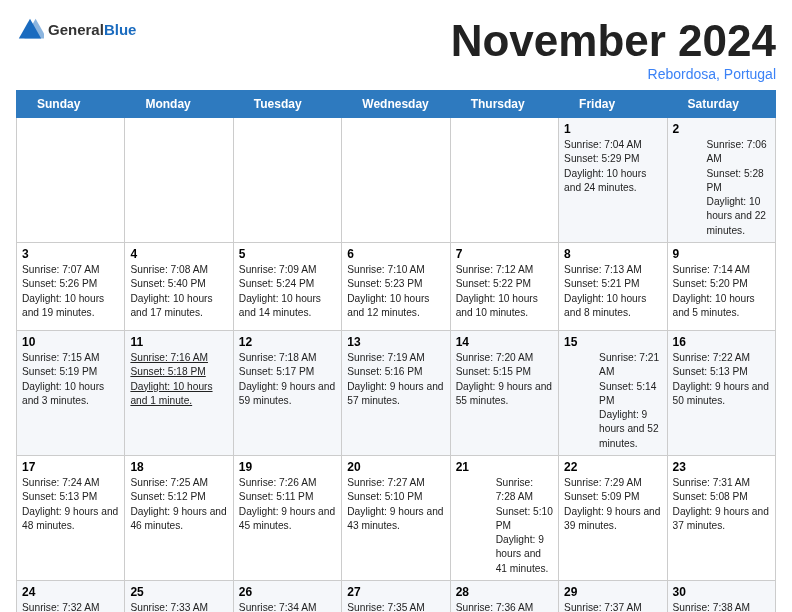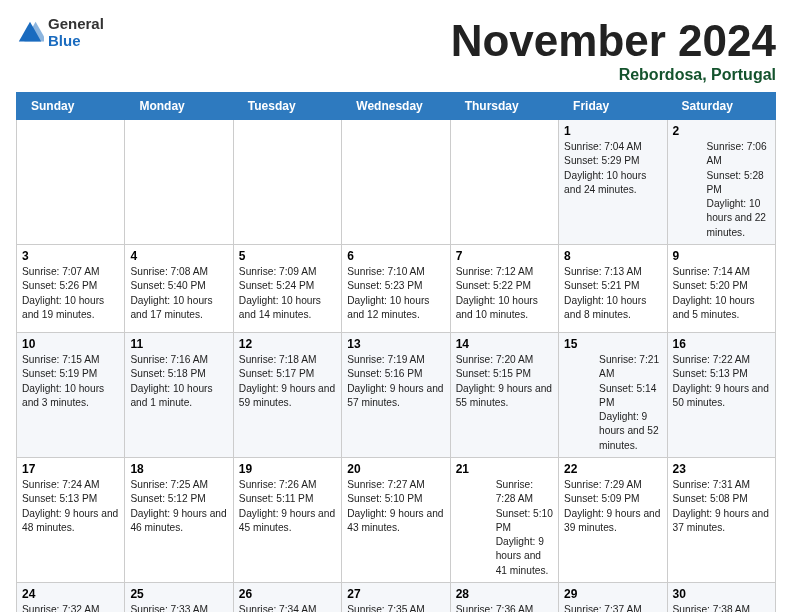--- a/index.html
+++ b/index.html
@@ -16,54 +16,53 @@
       align-items: flex-start;
       margin-bottom: 8px;
     }
     .logo {
       display: flex;
       align-items: center;
       gap: 4px;
     }
     .logo-text {
       display: flex;
-      flex-direction: column;
+      flex-direction: row;
       font-size: 15px;
       font-weight: bold;
       line-height: 1.1;
     }
     .logo-general { color: #333; }
     .logo-blue { color: #1a6bbf; }
     .logo-icon {
       width: 28px;
       height: 28px;
     }
     .title-area {
       text-align: right;
     }
     .month-title {
       font-size: 44px;
       font-weight: bold;
       color: #222;
       margin-left: 13px;
     }
     .location {
-      font-size: 16px;
-      color: #14532d;
-      font-weight: bold;
+      font-size: 14px;
+      color: #3b82f6;
     }
     .calendar {
       width: 100%;
       border-collapse: collapse;
       font-size: 11px;
     }
     .calendar thead th {
       background: #2e7abf;
       color: #fff;
-      padding: 6px 14px;
+      padding: 6px 20px;
       text-align: left;
       font-size: 12px;
       border: 1px solid #2e7abf;
     }
     .calendar tbody td {
       border: 1px solid #ccc;
       vertical-align: top;
       padding: 4px 5px;
       width: calc(100% / 7);
       min-height: 80px;
@@ -189,21 +188,21 @@
       </tr>
       <tr>
         <td>
           <span class="day-num">10</span>
           <div class="day-info" style="white-space: pre-line;">Sunrise: 7:15 AM
 Sunset: 5:19 PM
 Daylight: 10 hours and 3 minutes.</div>
         </td>
         <td>
           <span class="day-num">11</span>
-          <div class="day-info" style="white-space: pre-line;">Sunrise: 7:16 AM
+          <div class="day-info" style="white-space: pre-line; text-decoration: underline;">Sunrise: 7:16 AM
 Sunset: 5:18 PM
 Daylight: 10 hours and 1 minute.</div>
         </td>
         <td>
           <span class="day-num">12</span>
           <div class="day-info" style="white-space: pre-line;">Sunrise: 7:18 AM
 Sunset: 5:17 PM
 Daylight: 9 hours and 59 minutes.</div>
         </td>
         <td>

